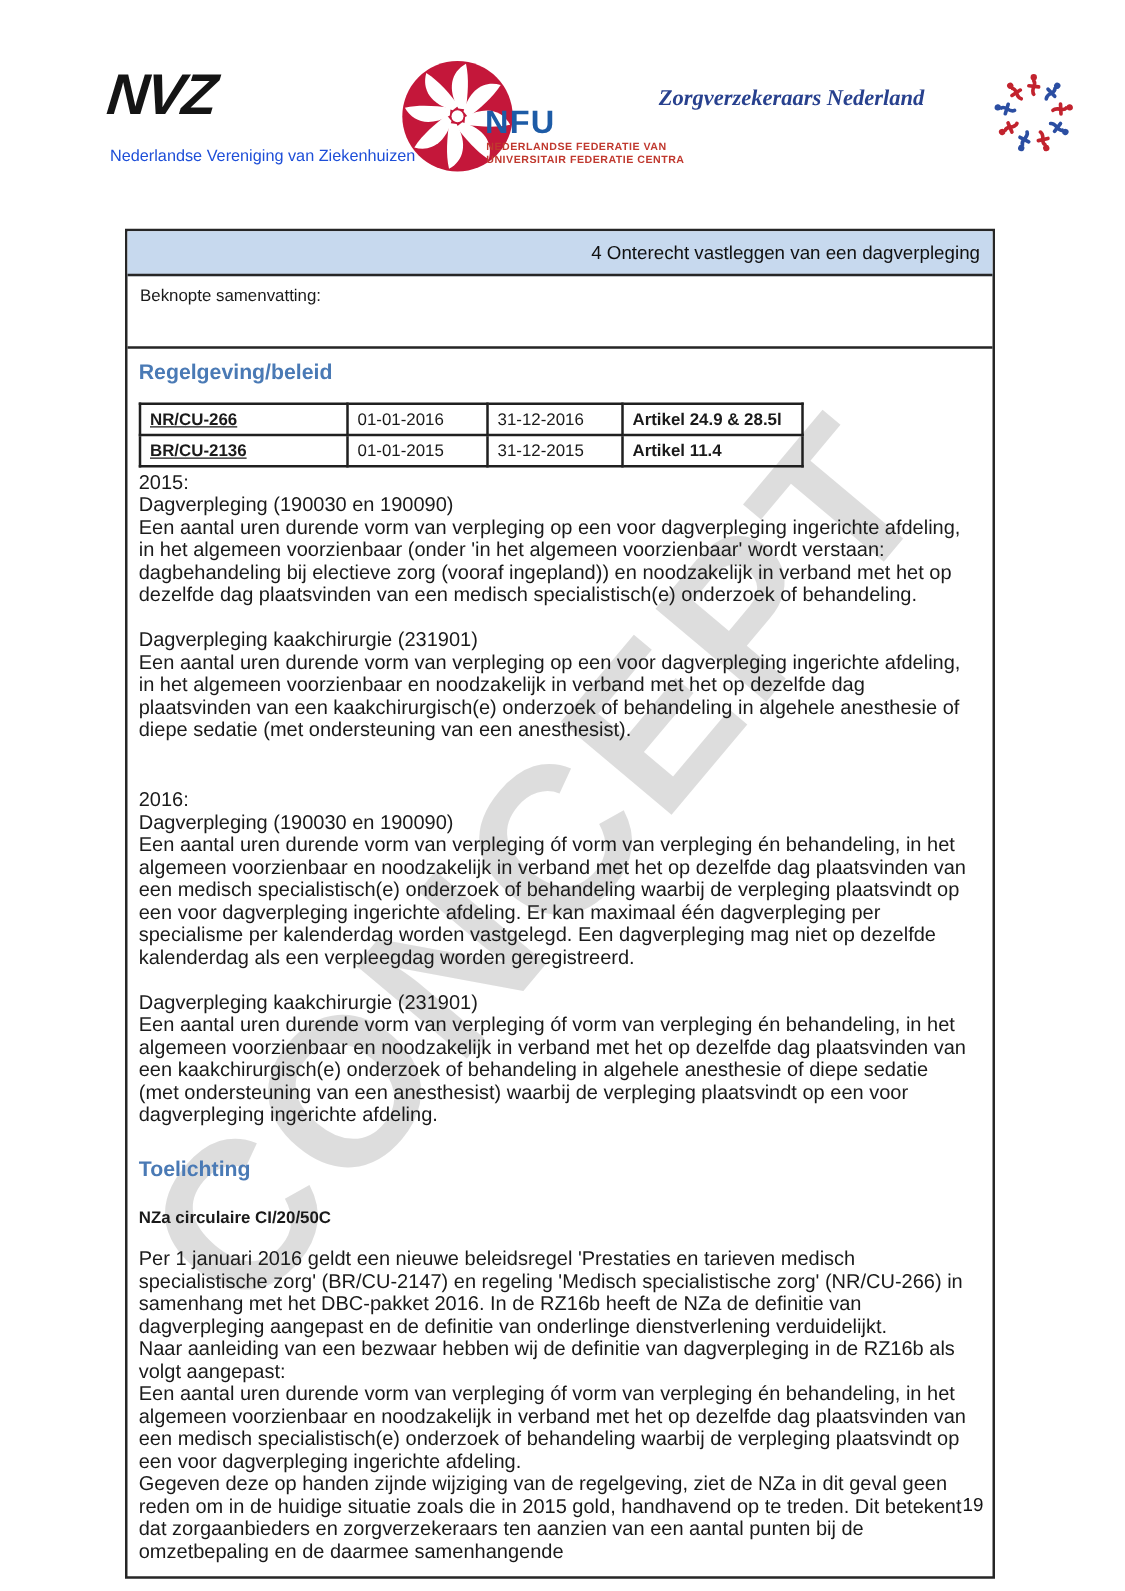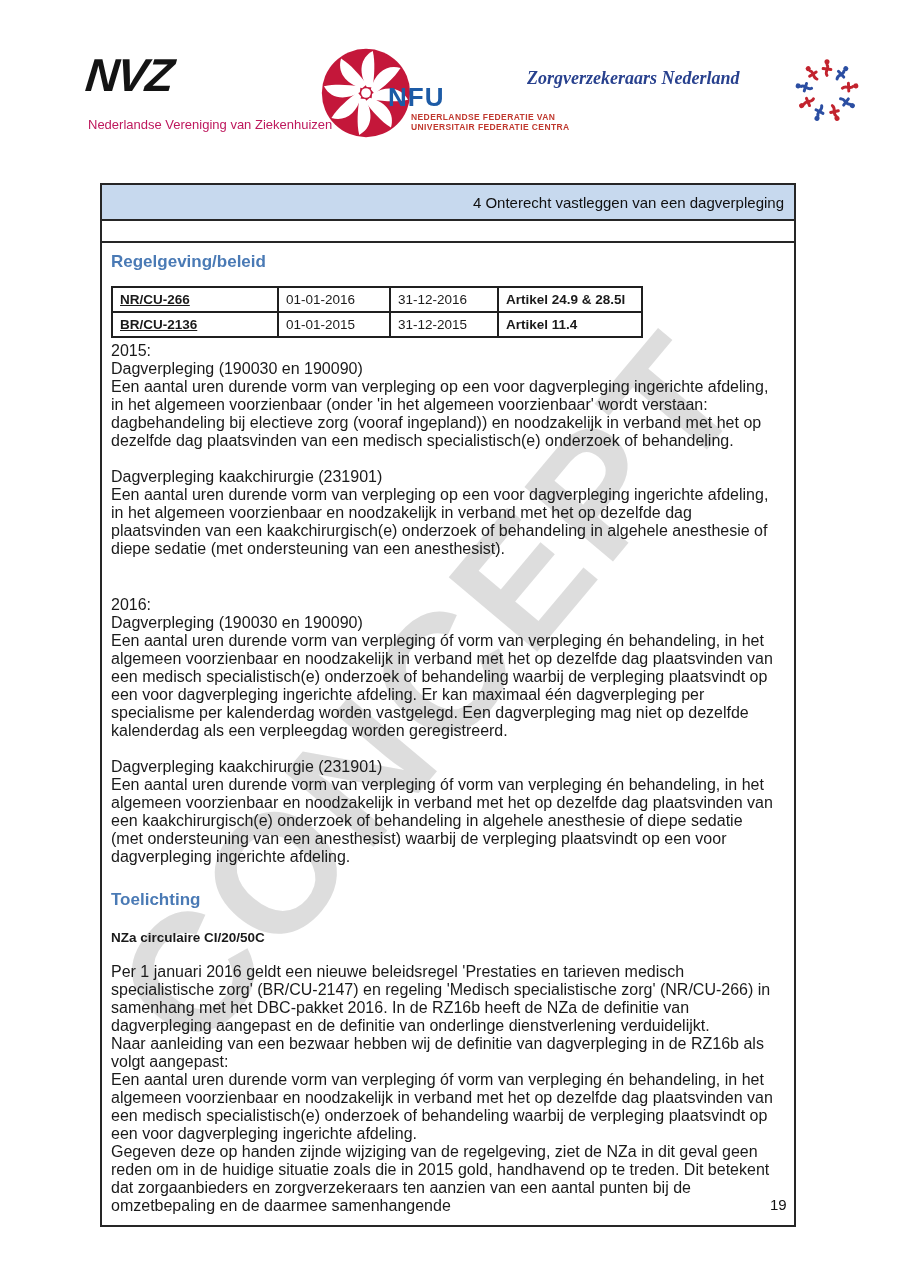--- a/index.html
+++ b/index.html
@@ -16,24 +16,24 @@
     font-size:168px;font-weight:bold;letter-spacing:6px;
     color:rgba(175,175,175,0.42);white-space:nowrap;z-index:0;
     pointer-events:none;
   }
   
   .hdr{position:absolute;z-index:2;}
   .nvz-mark{
     left:86px;top:48px;font-size:46px;font-weight:900;letter-spacing:-2px;
     font-style:italic;color:#141414;transform:skewX(-6deg);
   }
-  .nvz-tagline{left:88px;top:117px;font-size:13px;color:#be185d;}
+  .nvz-tagline{left:88px;top:117px;font-size:13px;color:#1d4ed8;}
   .nfu-swirl{left:318px;top:45px;width:96px;height:96px;}
   .nfu-acronym{left:388px;top:82px;font-size:26px;font-weight:bold;color:#1d5ba6;letter-spacing:1px;}
-  .nfu-sub{left:411px;top:112px;font-size:8.5px;font-weight:bold;color:#c0392f;line-height:10px;letter-spacing:0.4px;}
+  .nfu-sub{left:389px;top:112px;font-size:8.5px;font-weight:bold;color:#c0392f;line-height:10px;letter-spacing:0.4px;}
   .zn-name{
     left:527px;top:68px;font-family:"Liberation Serif","DejaVu Serif",serif;
     font-style:italic;font-weight:bold;font-size:18px;color:#28418e;
   }
   .zn-mark{left:788px;top:52px;width:78px;height:78px;}
   
   .doc-box{
     position:absolute;left:100px;top:183px;width:696px;z-index:1;
     border:2px solid #262626;box-sizing:border-box;background:transparent;
   }
@@ -165,20 +165,21 @@
       </g>
   </g>
 </svg>
 
 <div class="doc-box">
   <div class="title-bar">
     <span>4 Onterecht vastleggen van een dagverpleging</span>
   </div>
 
   <div class="summary">
+    <div class="summary-label">Beknopte samenvatting:</div>
   </div>
 
   <div class="main">
     <div class="blue-heading">Regelgeving/beleid</div>
 
     <table class="reg">
       <tbody>
         <tr>
           <td class="c0">NR/CU-266</td>
           <td class="c1">01-01-2016</td>

